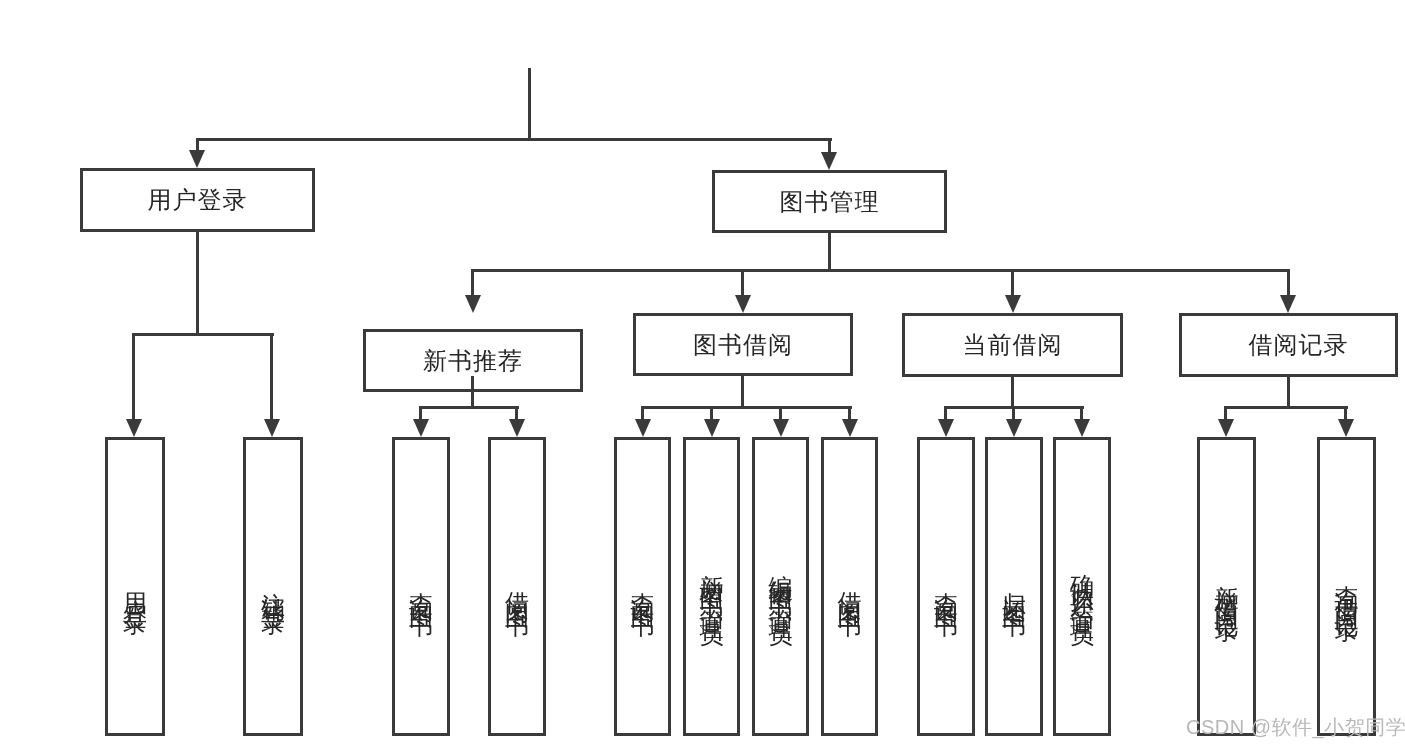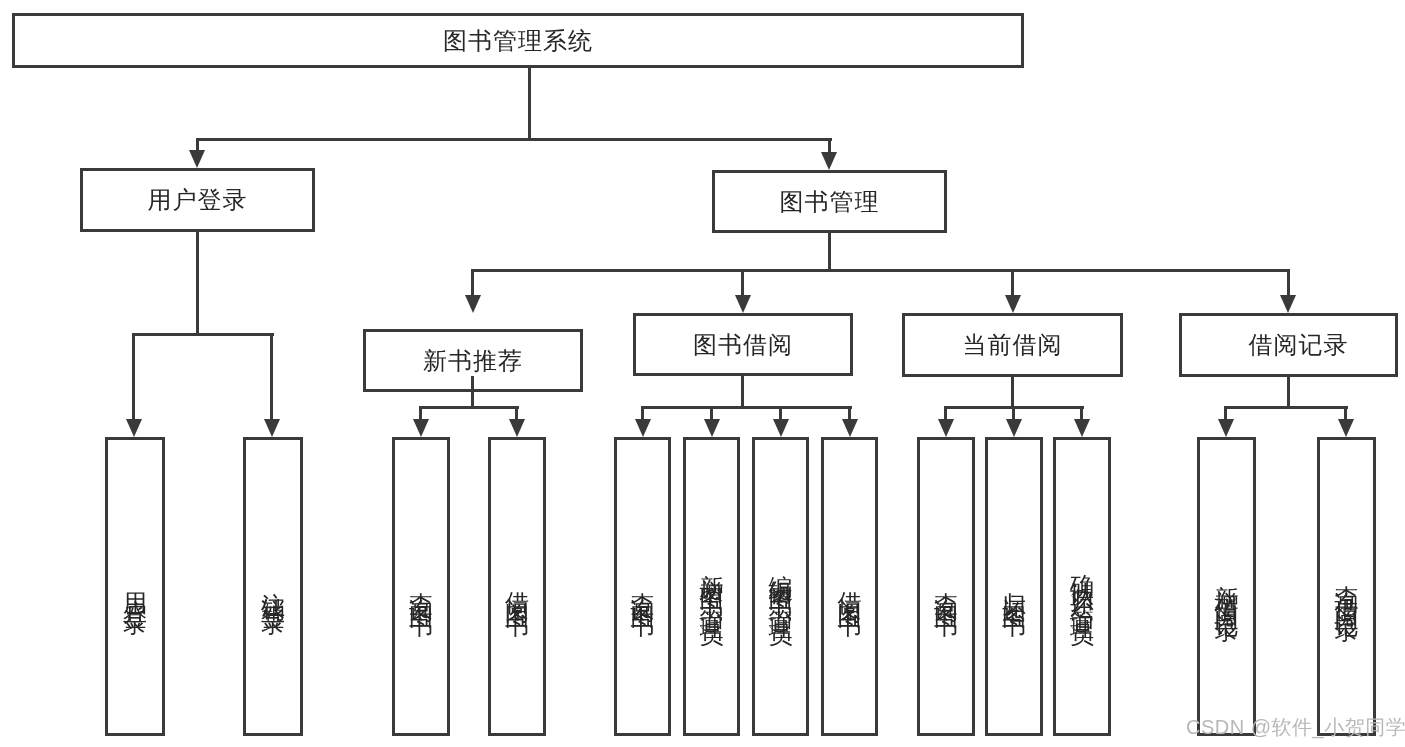--- a/index.html
+++ b/index.html
@@ -29,21 +29,20 @@
   .watermark{
     position:absolute;left:1186px;top:714px;font-size:20px;color:#b8b8b8;
     letter-spacing:0.5px;z-index:5;white-space:nowrap;
   }
 </style>
 </head>
 <body>
 
 <div class="canvas">
 
-  <div class="box" style="left:12px;top:13px;width:1012px;height:55px;">图书管理系统</div>
 
   <div class="vline" style="left:528px;top:68px;width:3px;height:72px;"></div>
   <div class="hline" style="left:196px;top:138px;width:636px;height:3px;"></div>
   <div class="vline" style="left:196px;top:138px;width:3px;height:14px;"></div>
   <div class="arrow" style="left:189px;top:150px;"></div>
   <div class="vline" style="left:828px;top:138px;width:3px;height:16px;"></div>
   <div class="arrow" style="left:821px;top:152px;"></div>
 
   <div class="box" style="left:80px;top:168px;width:235px;height:64px;">用户登录</div>
   <div class="box" style="left:712px;top:170px;width:235px;height:63px;">图书管理</div>

